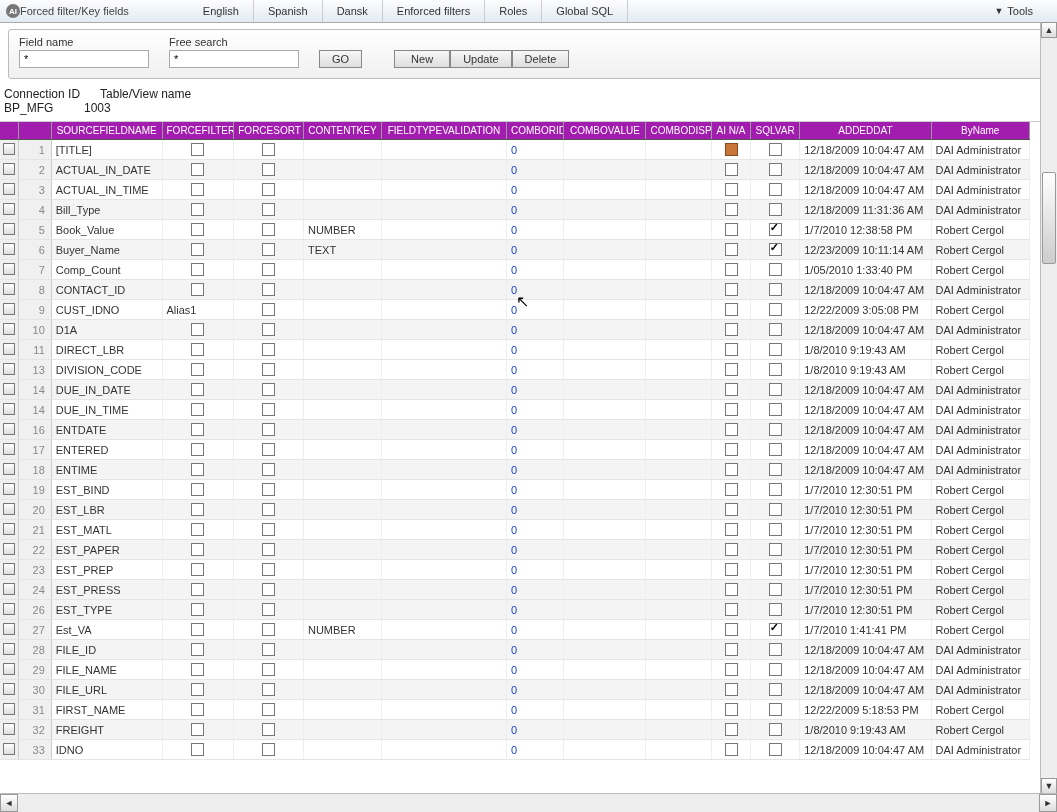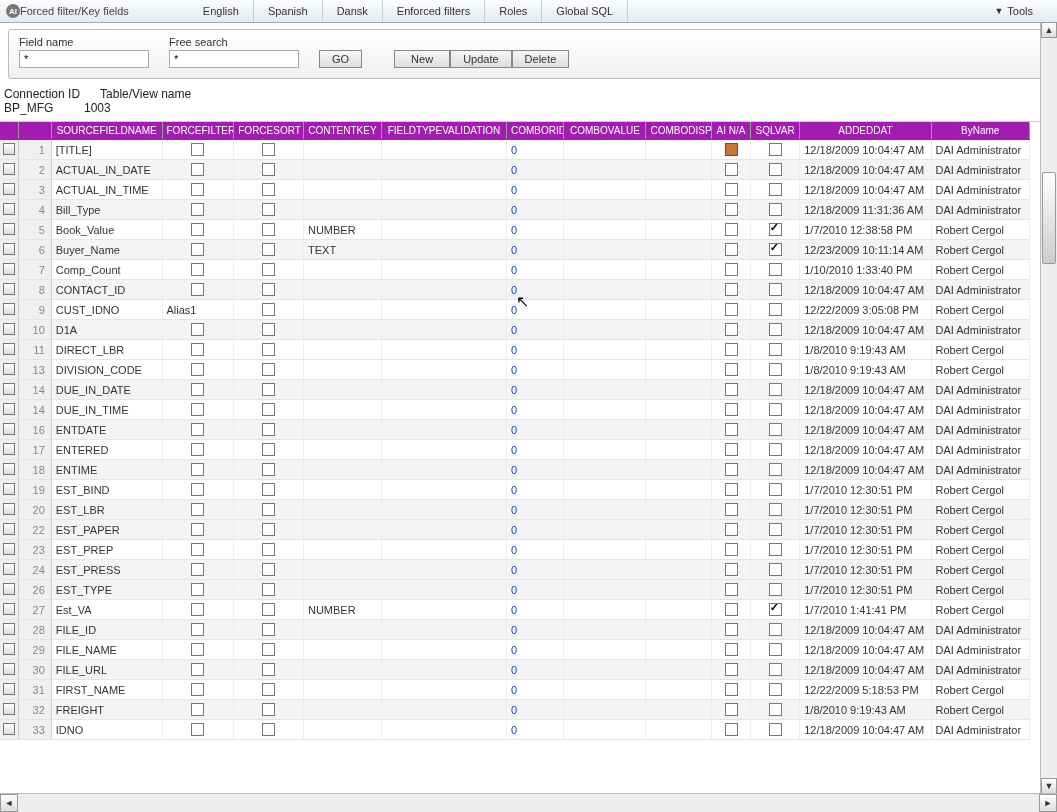--- a/index.html
+++ b/index.html
@@ -230,21 +230,21 @@
             <td>Comp_Count</td>
             <td class="center"><span class="chk"></span></td>
             <td class="center"><span class="chk"></span></td>
             <td></td>
             <td></td>
             <td class="combo">0</td>
             <td></td>
             <td></td>
             <td class="center"><span class="chk"></span></td>
             <td class="center"><span class="chk"></span></td>
-            <td>1/10/2010 1:33:40 PM</td>
+            <td>1/05/2010 1:33:40 PM</td>
             <td>Robert Cergol</td>
           </tr>
           <tr class="alt">
             <td class="iconcell"><span class="rowicon"></span></td>
             <td class="num">8</td>
             <td>CONTACT_ID</td>
             <td class="center"><span class="chk"></span></td>
             <td class="center"><span class="chk"></span></td>
             <td></td>
             <td></td>
@@ -413,20 +413,36 @@
             <td></td>
             <td class="center"><span class="chk"></span></td>
             <td class="center"><span class="chk"></span></td>
             <td>1/7/2010 12:30:51 PM</td>
             <td>Robert Cergol</td>
           </tr>
           <tr class="alt">
             <td class="iconcell"><span class="rowicon"></span></td>
             <td class="num">20</td>
             <td>EST_LBR</td>
+            <td class="center"><span class="chk"></span></td>
+            <td class="center"><span class="chk"></span></td>
+            <td></td>
+            <td></td>
+            <td class="combo">0</td>
+            <td></td>
+            <td></td>
+            <td class="center"><span class="chk"></span></td>
+            <td class="center"><span class="chk"></span></td>
+            <td>1/7/2010 12:30:51 PM</td>
+            <td>Robert Cergol</td>
+          </tr>
+          <tr>
+            <td class="iconcell"><span class="rowicon"></span></td>
+            <td class="num">21</td>
+            <td>EST_MATL</td>
             <td class="center"><span class="chk"></span></td>
             <td class="center"><span class="chk"></span></td>
             <td></td>
             <td></td>
             <td class="combo">0</td>
             <td></td>
             <td></td>
             <td class="center"><span class="chk"></span></td>
             <td class="center"><span class="chk"></span></td>
             <td>1/7/2010 12:30:51 PM</td>

